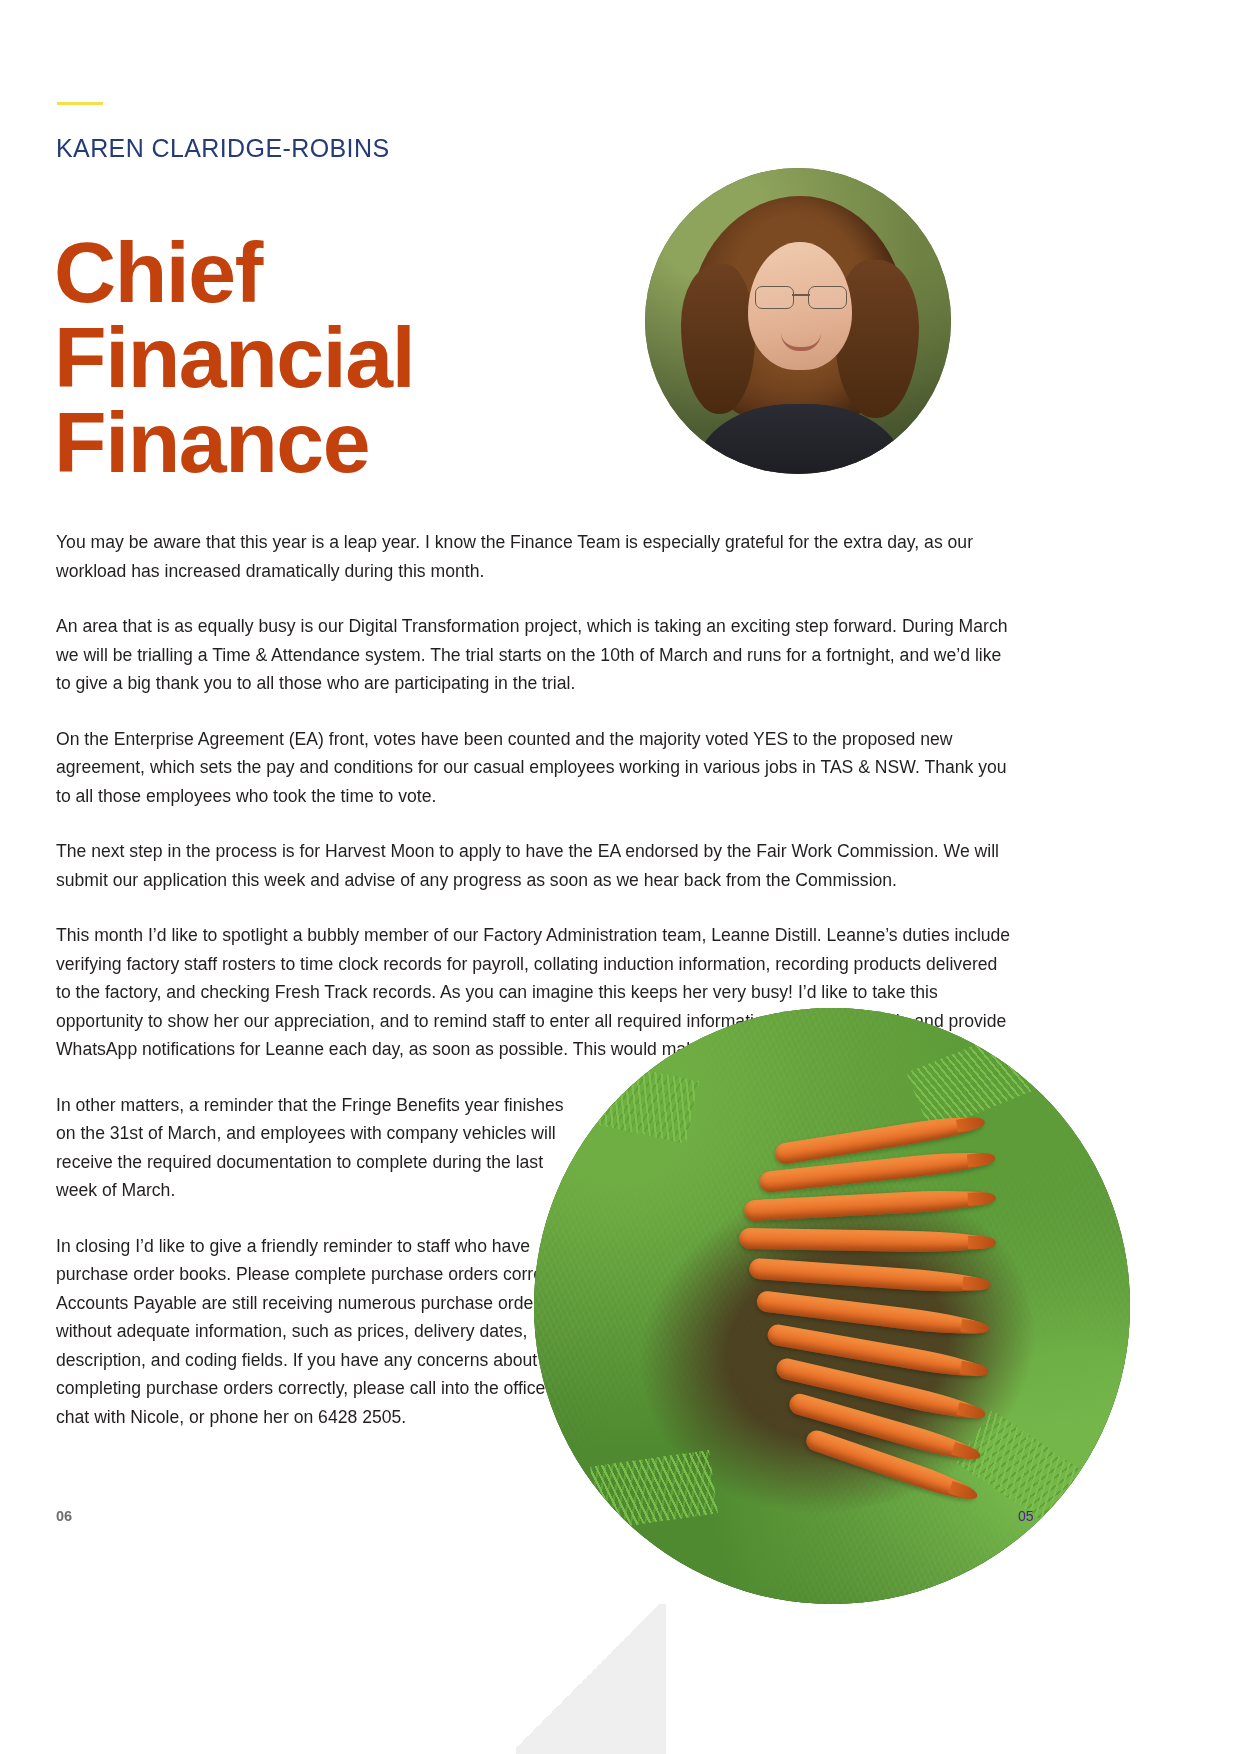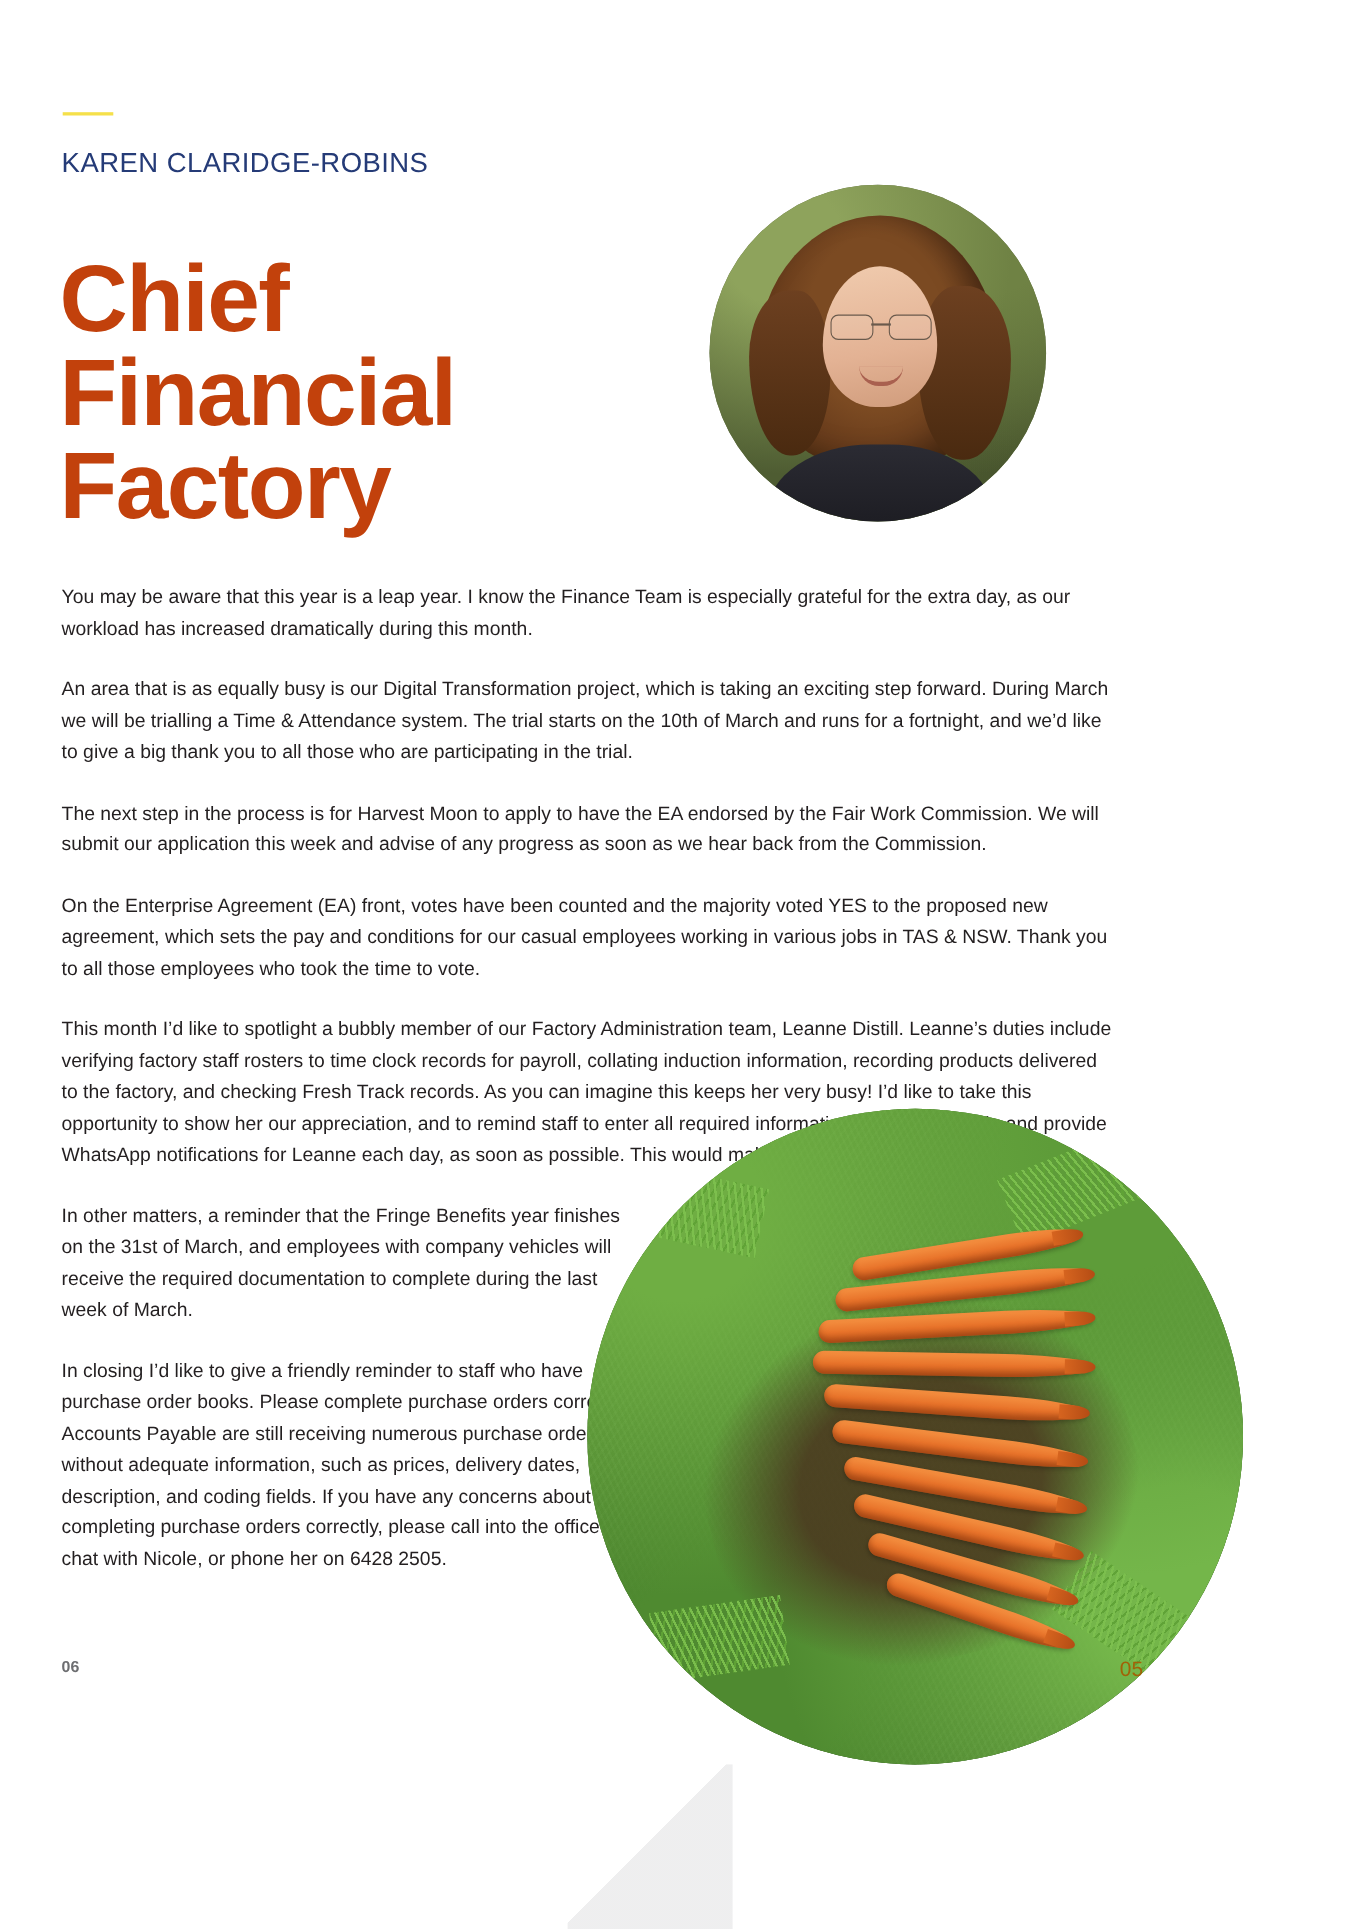--- a/index.html
+++ b/index.html
@@ -248,59 +248,59 @@
     left: 56px;
     top: 1508px;
     font-size: 14.5px;
     color: #6d6e71;
     font-weight: bold;
   }
   .folio-right {
     position: absolute;
     left: 1018px;
     top: 1508px;
-    font-size: 19px;
-    color: #a16207;
+    font-size: 14px;
+    color: #4c1d95;
   }
 </style>
 </head>
 <body>
 
 <div class="page">
 
   <div class="accent-rule"></div>
 
   <div class="eyebrow">KAREN CLARIDGE-ROBINS</div>
 
   <h1 class="title">
     <span class="line">Chief</span>
     <span class="line">Financial</span>
-    <span class="line">Factory</span>
+    <span class="line">Finance</span>
   </h1>
 
   <div class="portrait">
     <div class="bg"></div>
     <div class="hair"></div>
     <div class="hair-left"></div>
     <div class="hair-right"></div>
     <div class="face"></div>
     <div class="glasses">
       <div class="lens l"></div>
       <div class="bridge"></div>
       <div class="lens r"></div>
     </div>
     <div class="smile"></div>
     <div class="shoulders"></div>
   </div>
 
   <div class="body-col">
     <p class="para">You may be aware that this year is a leap year. I know the Finance Team is especially grateful for the extra day, as our workload has increased dramatically during this month.</p>
     <p class="para">An area that is as equally busy is our Digital Transformation project, which is taking an exciting step forward. During March we will be trialling a Time &amp; Attendance system. The trial starts on the 10th of March and runs for a fortnight, and we’d like to give a big thank you to all those who are participating in the trial.</p>
+    <p class="para">On the Enterprise Agreement (EA) front, votes have been counted and the majority voted YES to the proposed new agreement, which sets the pay and conditions for our casual employees working in various jobs in TAS &amp; NSW. Thank you to all those employees who took the time to vote.</p>
     <p class="para">The next step in the process is for Harvest Moon to apply to have the EA endorsed by the Fair Work Commission. We will submit our application this week and advise of any progress as soon as we hear back from the Commission.</p>
-    <p class="para">On the Enterprise Agreement (EA) front, votes have been counted and the majority voted YES to the proposed new agreement, which sets the pay and conditions for our casual employees working in various jobs in TAS &amp; NSW. Thank you to all those employees who took the time to vote.</p>
     <p class="para">This month I’d like to spotlight a bubbly member of our Factory Administration team, Leanne Distill. Leanne’s duties include verifying factory staff rosters to time clock records for payroll, collating induction information, recording products delivered to the factory, and checking Fresh Track records. As you can imagine this keeps her very busy! I’d like to take this opportunity to show her our appreciation, and to remind staff to enter all required information into Fresh Track, and provide WhatsApp notifications for Leanne each day, as soon as possible. This would make her job so much easier!</p>
     <p class="para narrow">In other matters, a reminder that the Fringe Benefits year finishes on the 31st of March, and employees with company vehicles will receive the required documentation to complete during the last week of March.</p>
     <p class="para narrow">In closing I’d like to give a friendly reminder to staff who have purchase order books. Please complete purchase orders correctly. Accounts Payable are still receiving numerous purchase orders without adequate information, such as prices, delivery dates, description, and coding fields. If you have any concerns about completing purchase orders correctly, please call into the office and chat with Nicole, or phone her on 6428 2505.</p>
   </div>
 
   <div class="carrots">
     <div class="foliage"></div>
     <div class="soil"></div>
 
     <div class="leaf-tuft" style="left:40px; top:60px; transform:rotate(12deg);"></div>

